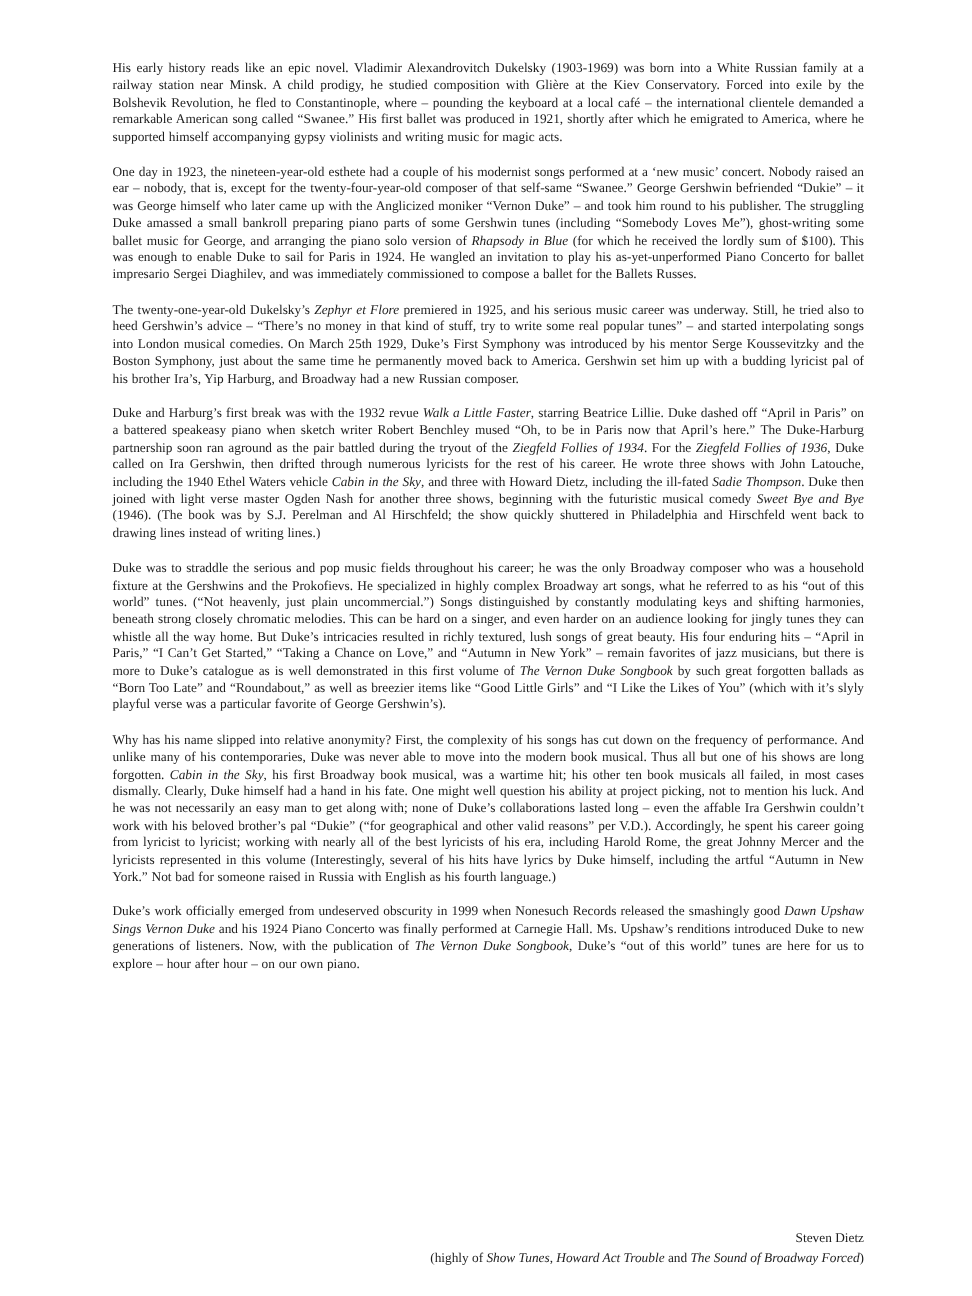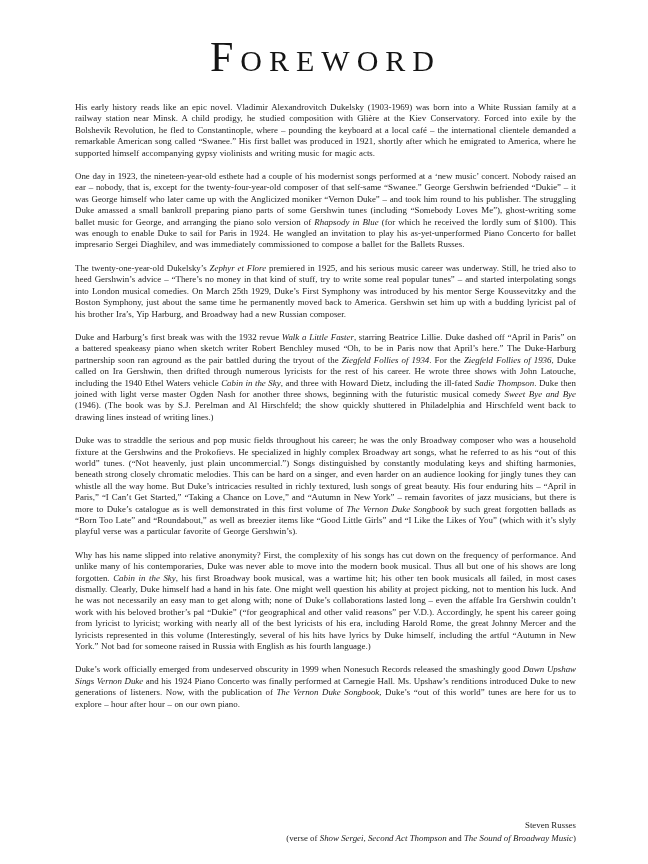--- a/index.html
+++ b/index.html
@@ -49,29 +49,28 @@
     text-align: right;
     font-size: 8.9px;
     line-height: 12.5px;
     color: #1d1d1d;
   }
 </style>
 </head>
 <body>
 
 <div class="page">
-  <h1 class="title"><span class="title-first">F</span><span class="title-rest">OREWORD</span></h1>
 
   <div class="body-text">
       <p class="para"><span>His early history reads like an epic novel. Vladimir Alexandrovitch Dukelsky (1903-1969) was born into a White Russian family at a railway station near Minsk. A child prodigy, he studied composition with Glière at the Kiev Conservatory. Forced into exile by the Bolshevik Revolution, he fled to Constantinople, where – pounding the keyboard at a local café – the international clientele demanded a remarkable American song called “Swanee.” His first ballet was produced in 1921, shortly after which he emigrated to America, where he supported himself accompanying gypsy violinists and writing music for magic acts.</span></p>
       <p class="para"><span>One day in 1923, the nineteen-year-old esthete had a couple of his modernist songs performed at a ‘new music’ concert. Nobody raised an ear – nobody, that is, except for the twenty-four-year-old composer of that self-same “Swanee.” George Gershwin befriended “Dukie” – it was George himself who later came up with the Anglicized moniker “Vernon Duke” – and took him round to his publisher. The struggling Duke amassed a small bankroll preparing piano parts of some Gershwin tunes (including “Somebody Loves Me”), ghost-writing some ballet music for George, and arranging the piano solo version of </span><em>Rhapsody in Blue</em><span> (for which he received the lordly sum of $100). This was enough to enable Duke to sail for Paris in 1924. He wangled an invitation to play his as-yet-unperformed Piano Concerto for ballet impresario Sergei Diaghilev, and was immediately commissioned to compose a ballet for the Ballets Russes.</span></p>
       <p class="para"><span>The twenty-one-year-old Dukelsky’s </span><em>Zephyr et Flore</em><span> premiered in 1925, and his serious music career was underway. Still, he tried also to heed Gershwin’s advice – “There’s no money in that kind of stuff, try to write some real popular tunes” – and started interpolating songs into London musical comedies. On March 25th 1929, Duke’s First Symphony was introduced by his mentor Serge Koussevitzky and the Boston Symphony, just about the same time he permanently moved back to America. Gershwin set him up with a budding lyricist pal of his brother Ira’s, Yip Harburg, and Broadway had a new Russian composer.</span></p>
       <p class="para"><span>Duke and Harburg’s first break was with the 1932 revue </span><em>Walk a Little Faster</em><span>, starring Beatrice Lillie. Duke dashed off “April in Paris” on a battered speakeasy piano when sketch writer Robert Benchley mused “Oh, to be in Paris now that April’s here.” The Duke-Harburg partnership soon ran aground as the pair battled during the tryout of the </span><em>Ziegfeld Follies of 1934</em><span>. For the </span><em>Ziegfeld Follies of 1936</em><span>, Duke called on Ira Gershwin, then drifted through numerous lyricists for the rest of his career. He wrote three shows with John Latouche, including the 1940 Ethel Waters vehicle </span><em>Cabin in the Sky</em><span>, and three with Howard Dietz, including the ill-fated </span><em>Sadie Thompson</em><span>. Duke then joined with light verse master Ogden Nash for another three shows, beginning with the futuristic musical comedy </span><em>Sweet Bye and Bye</em><span> (1946). (The book was by S.J. Perelman and Al Hirschfeld; the show quickly shuttered in Philadelphia and Hirschfeld went back to drawing lines instead of writing lines.)</span></p>
       <p class="para"><span>Duke was to straddle the serious and pop music fields throughout his career; he was the only Broadway composer who was a household fixture at the Gershwins and the Prokofievs. He specialized in highly complex Broadway art songs, what he referred to as his “out of this world” tunes. (“Not heavenly, just plain uncommercial.”) Songs distinguished by constantly modulating keys and shifting harmonies, beneath strong closely chromatic melodies. This can be hard on a singer, and even harder on an audience looking for jingly tunes they can whistle all the way home. But Duke’s intricacies resulted in richly textured, lush songs of great beauty. His four enduring hits – “April in Paris,” “I Can’t Get Started,” “Taking a Chance on Love,” and “Autumn in New York” – remain favorites of jazz musicians, but there is more to Duke’s catalogue as is well demonstrated in this first volume of </span><em>The Vernon Duke Songbook</em><span> by such great forgotten ballads as “Born Too Late” and “Roundabout,” as well as breezier items like “Good Little Girls” and “I Like the Likes of You” (which with it’s slyly playful verse was a particular favorite of George Gershwin’s).</span></p>
       <p class="para"><span>Why has his name slipped into relative anonymity? First, the complexity of his songs has cut down on the frequency of performance. And unlike many of his contemporaries, Duke was never able to move into the modern book musical. Thus all but one of his shows are long forgotten. </span><em>Cabin in the Sky</em><span>, his first Broadway book musical, was a wartime hit; his other ten book musicals all failed, in most cases dismally. Clearly, Duke himself had a hand in his fate. One might well question his ability at project picking, not to mention his luck. And he was not necessarily an easy man to get along with; none of Duke’s collaborations lasted long – even the affable Ira Gershwin couldn’t work with his beloved brother’s pal “Dukie” (“for geographical and other valid reasons” per V.D.). Accordingly, he spent his career going from lyricist to lyricist; working with nearly all of the best lyricists of his era, including Harold Rome, the great Johnny Mercer and the lyricists represented in this volume (Interestingly, several of his hits have lyrics by Duke himself, including the artful “Autumn in New York.” Not bad for someone raised in Russia with English as his fourth language.)</span></p>
       <p class="para"><span>Duke’s work officially emerged from undeserved obscurity in 1999 when Nonesuch Records released the smashingly good </span><em>Dawn Upshaw Sings Vernon Duke</em><span> and his 1924 Piano Concerto was finally performed at Carnegie Hall. Ms. Upshaw’s renditions introduced Duke to new generations of listeners. Now, with the publication of </span><em>The Vernon Duke Songbook</em><span>, Duke’s “out of this world” tunes are here for us to explore – hour after hour – on our own piano.</span></p>
     </div>
 
   <div class="signature">
-    <div class="sig-name">Steven Russes</div>
-    <div class="sig-credit"><span>(verse of </span><em>Show Sergei</em><span>, </span><em>Second Act Thompson</em><span> and </span><em>The Sound of Broadway Music</em><span>)</span></div>
+    <div class="sig-name">Steven Dietz</div>
+    <div class="sig-credit"><span>(highly of </span><em>Show Tunes</em><span>, </span><em>Howard Act Trouble</em><span> and </span><em>The Sound of Broadway Forced</em><span>)</span></div>
   </div>
 </div>
 
 </body></html>

